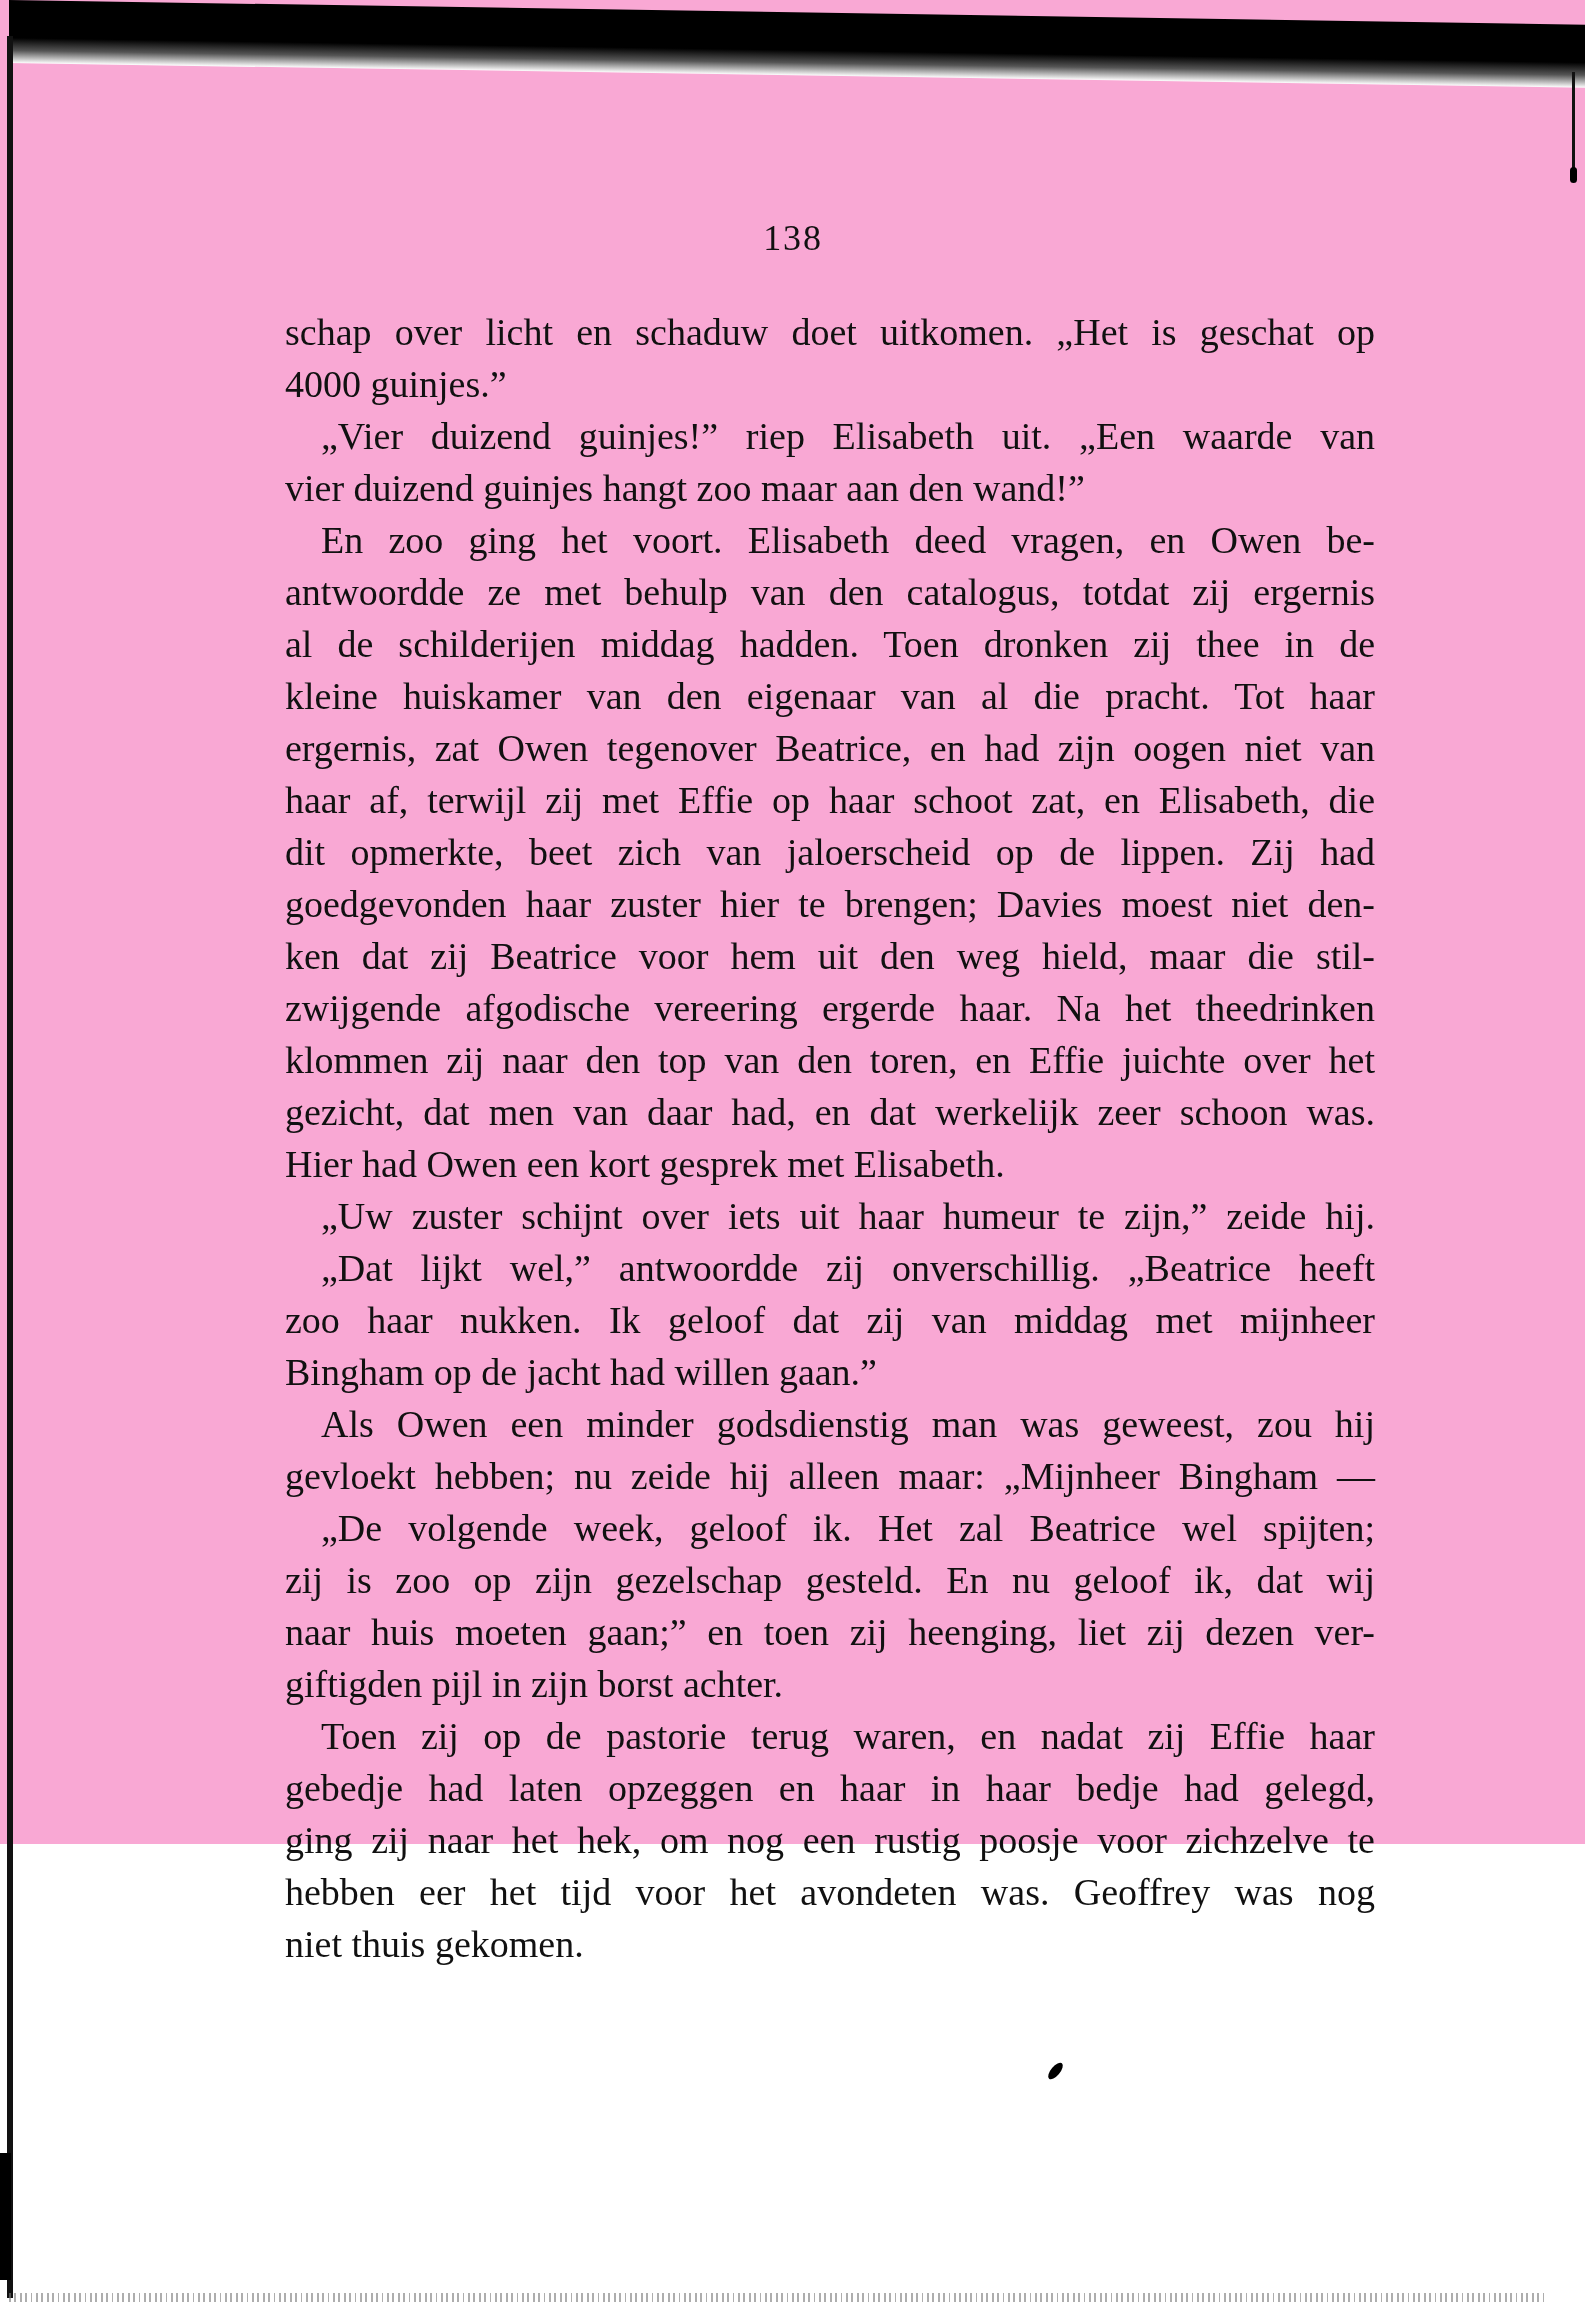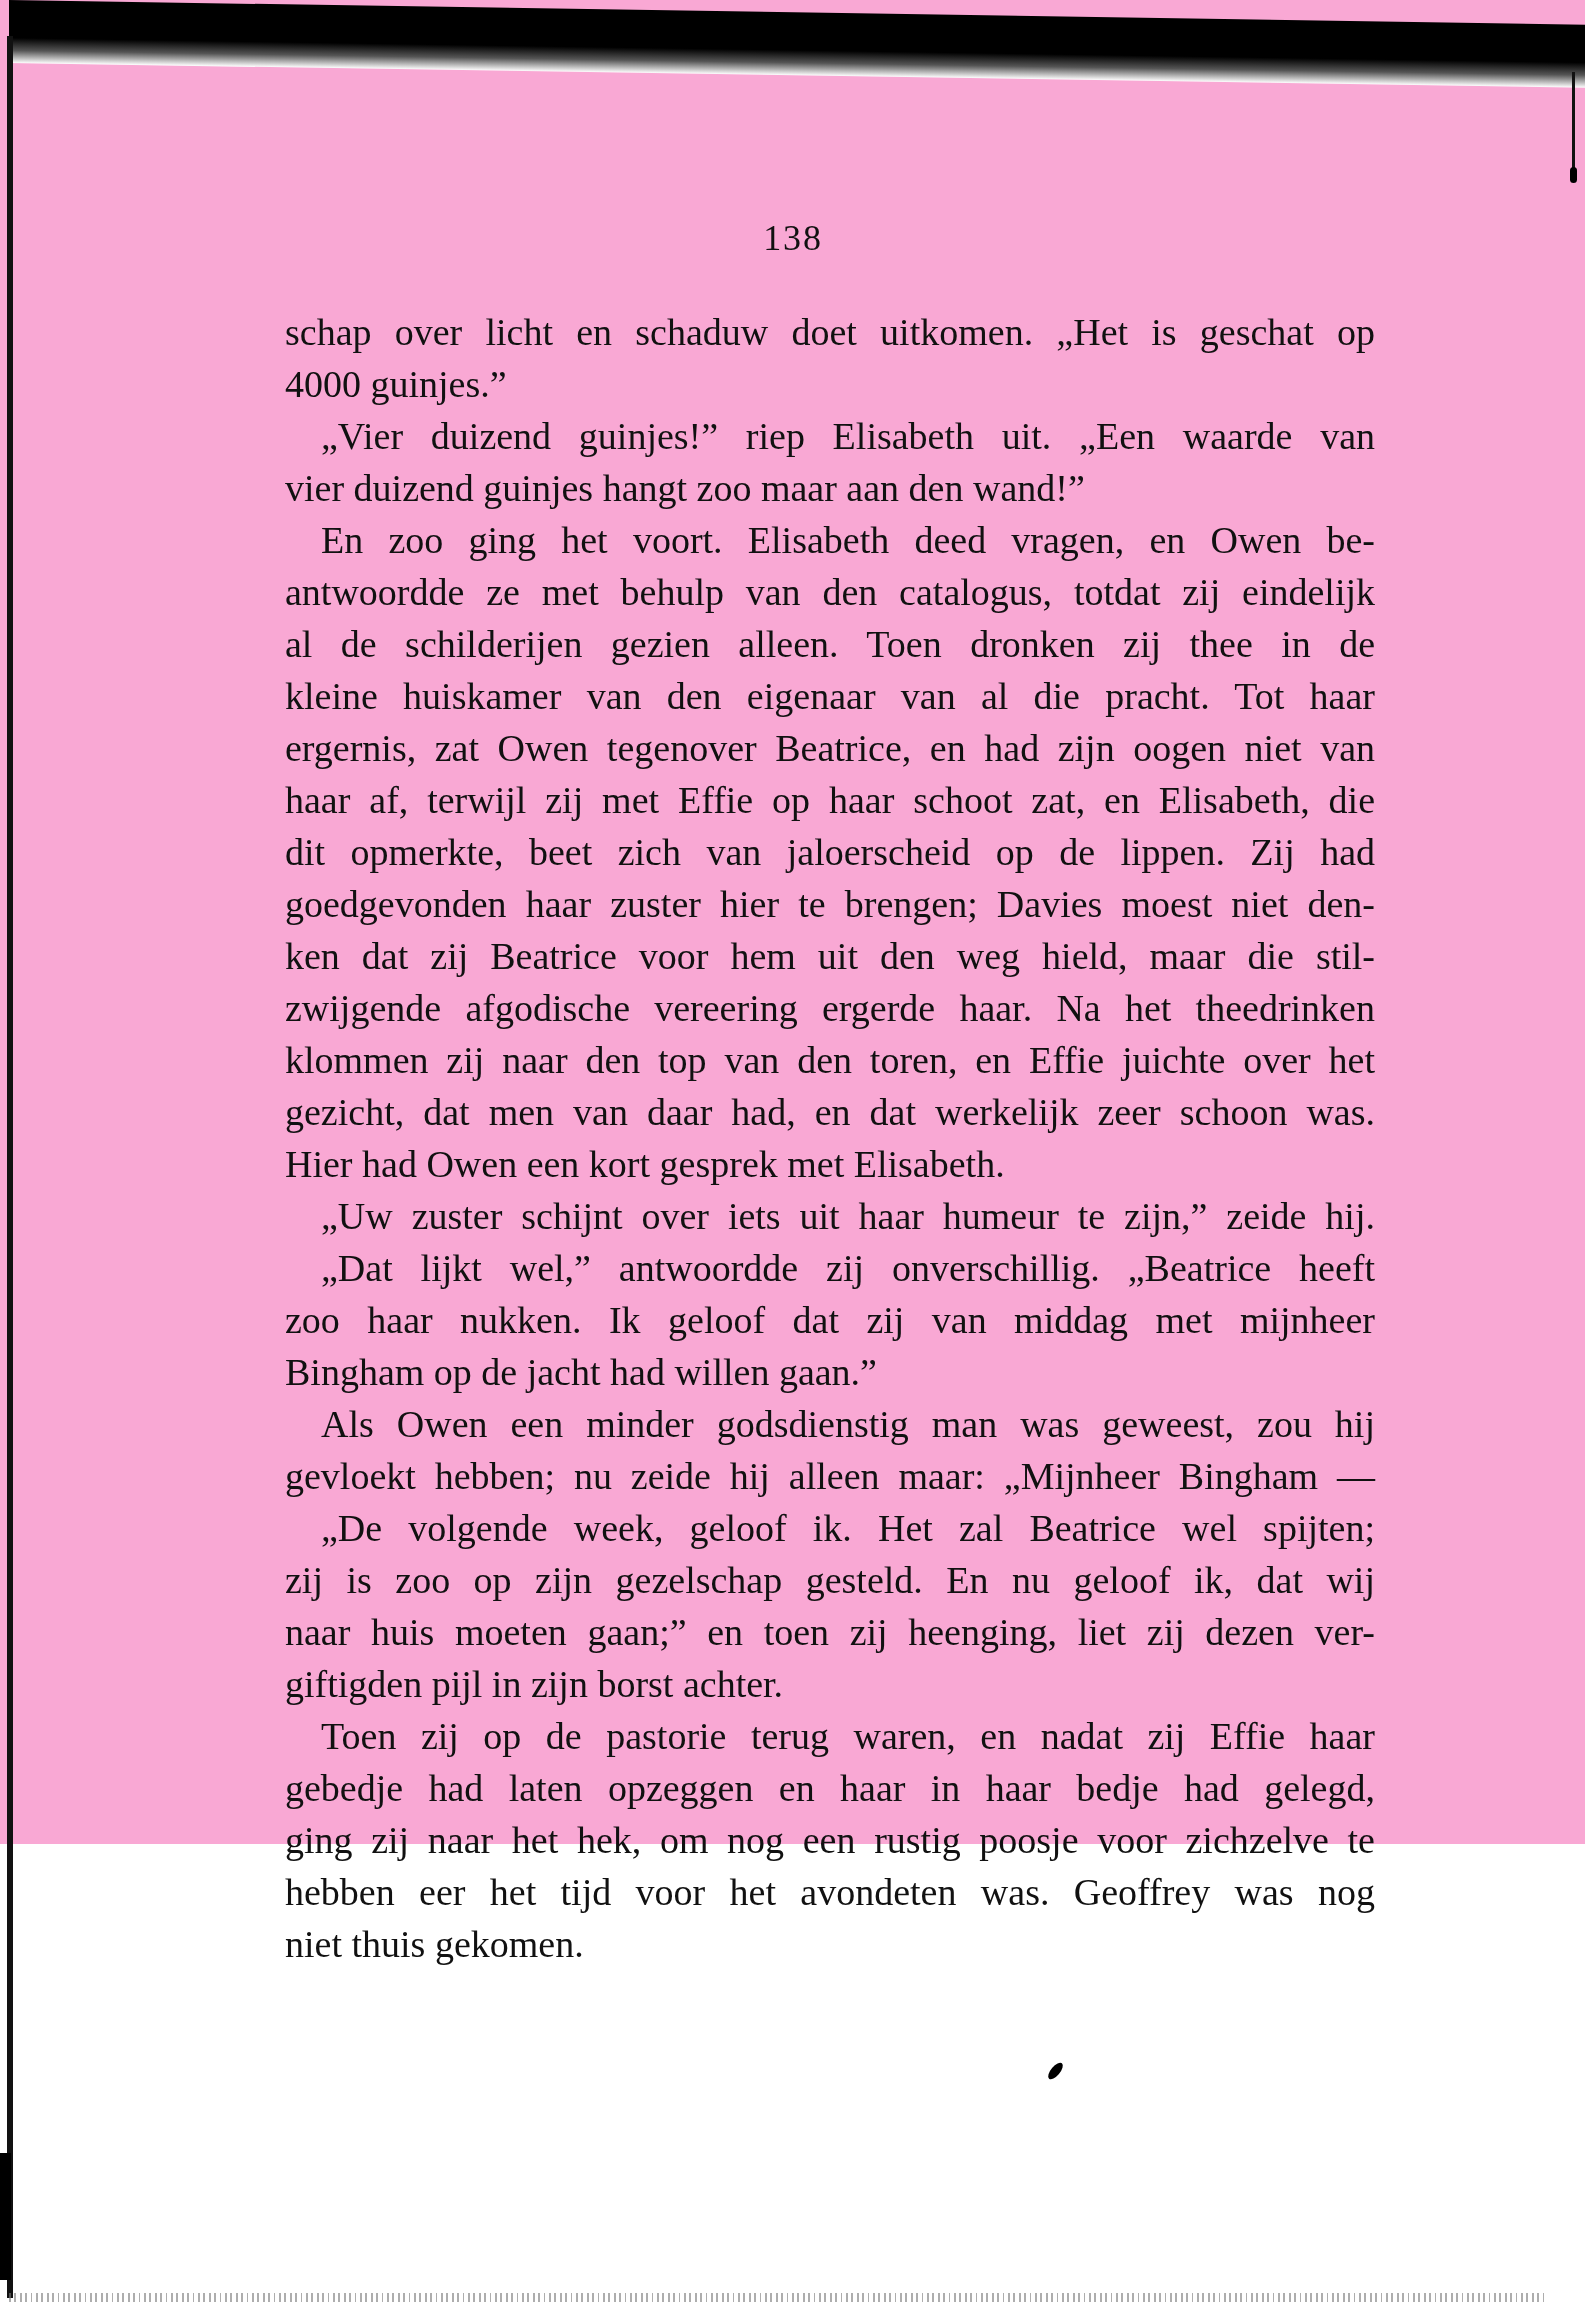--- a/index.html
+++ b/index.html
@@ -55,22 +55,22 @@
   <div class="scan-bottom"></div>
 
   <div class="page-number">138</div>
 
   <div class="text-block" id="text-block">
       <span class="line">schap over licht en schaduw doet uitkomen. „Het is geschat op</span>
       <span class="line last">4000 guinjes.”</span>
       <span class="line indent">„Vier duizend guinjes!” riep Elisabeth uit. „Een waarde van</span>
       <span class="line last">vier duizend guinjes hangt zoo maar aan den wand!”</span>
       <span class="line indent">En zoo ging het voort. Elisabeth deed vragen, en Owen be-</span>
-      <span class="line">antwoordde ze met behulp van den catalogus, totdat zij eindelijk</span>
-      <span class="line">al de schilderijen gezien alleen. Toen dronken zij thee in de</span>
+      <span class="line">antwoordde ze met behulp van den catalogus, totdat zij ergernis</span>
+      <span class="line">al de schilderijen middag hadden. Toen dronken zij thee in de</span>
       <span class="line">kleine huiskamer van den eigenaar van al die pracht. Tot haar</span>
       <span class="line">ergernis, zat Owen tegenover Beatrice, en had zijn oogen niet van</span>
       <span class="line">haar af, terwijl zij met Effie op haar schoot zat, en Elisabeth, die</span>
       <span class="line">dit opmerkte, beet zich van jaloerscheid op de lippen. Zij had</span>
       <span class="line">goedgevonden haar zuster hier te brengen; Davies moest niet den-</span>
       <span class="line">ken dat zij Beatrice voor hem uit den weg hield, maar die stil-</span>
       <span class="line">zwijgende afgodische vereering ergerde haar. Na het theedrinken</span>
       <span class="line">klommen zij naar den top van den toren, en Effie juichte over het</span>
       <span class="line">gezicht, dat men van daar had, en dat werkelijk zeer schoon was.</span>
       <span class="line last">Hier had Owen een kort gesprek met Elisabeth.</span>

